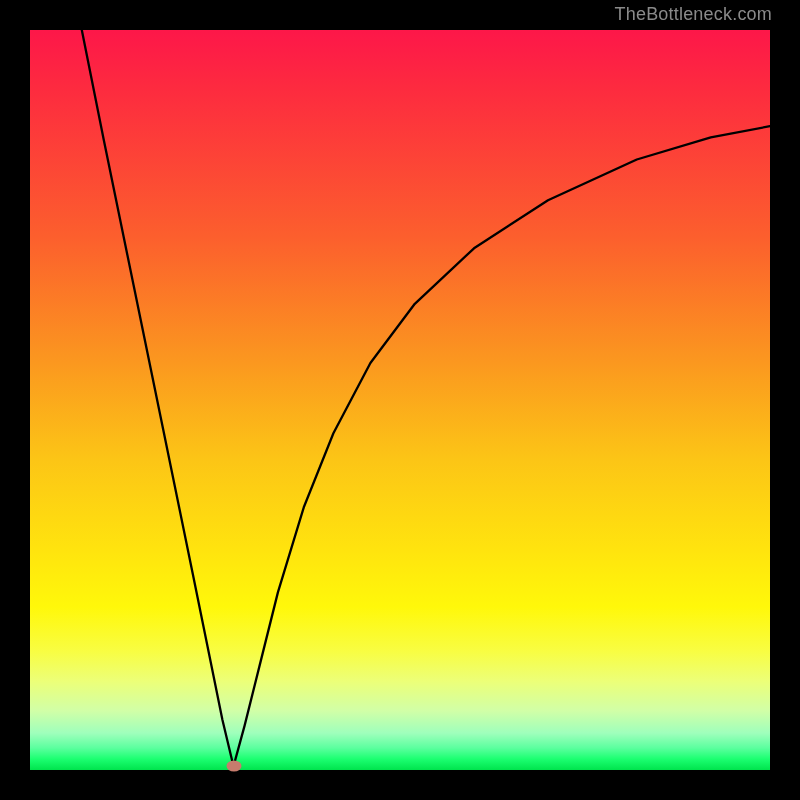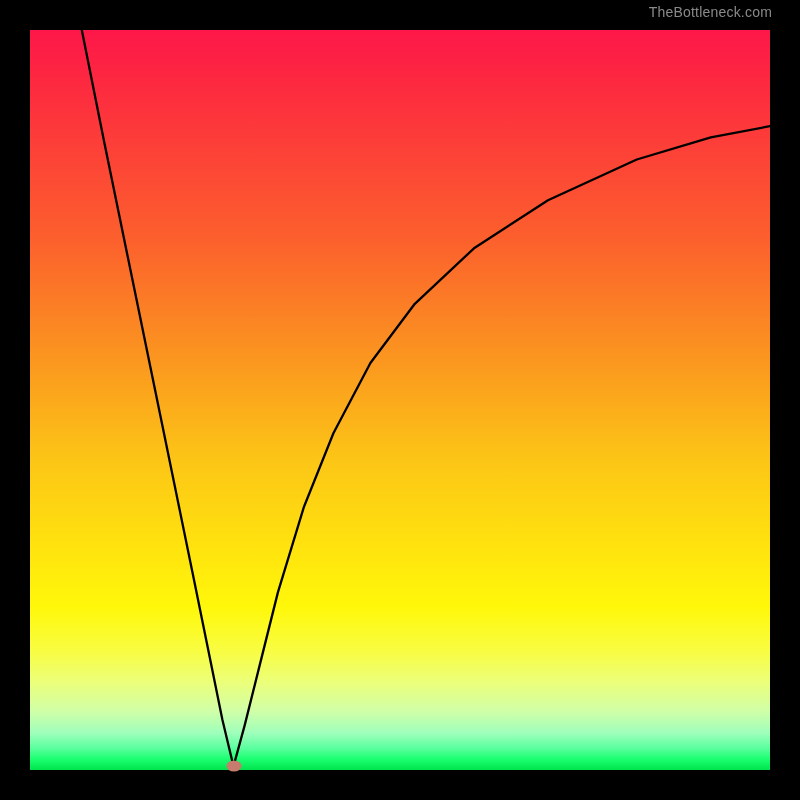--- a/index.html
+++ b/index.html
@@ -47,21 +47,21 @@
     width: 15px;
     height: 11px;
     border-radius: 50%;
     background: #c77c6d;
     transform: translate(-50%, -50%);
   }
   .watermark {
     position: absolute;
     top: 4px;
     right: 28px;
-    font-size: 14px;
+    font-size: 18px;
     color: #8a8a8a;
     letter-spacing: 0.2px;
     user-select: none;
   }
   svg.curve {
     position: absolute;
     left: 30px;
     top: 30px;
     width: 740px;
     height: 740px;

